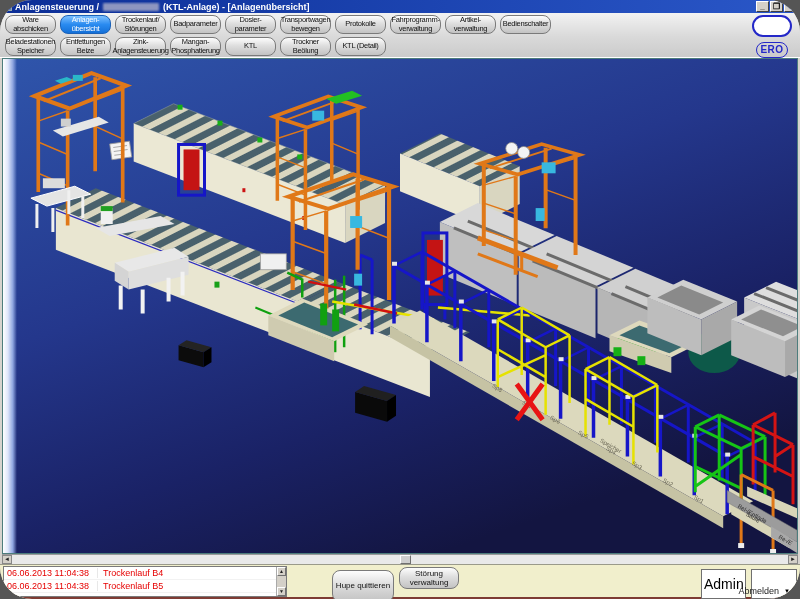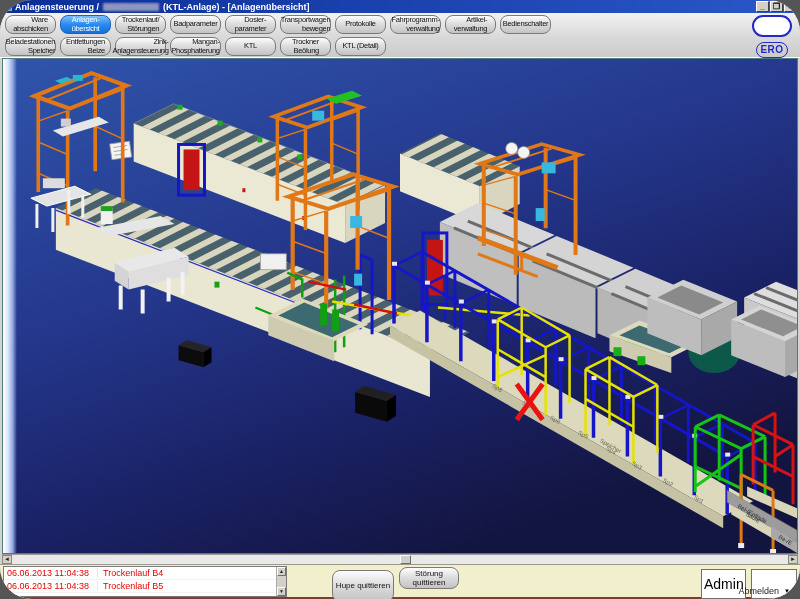--- a/index.html
+++ b/index.html
@@ -19,21 +19,21 @@
     font-size:8px;line-height:8px;text-align:center;color:#000;font-weight:bold;padding:0;}
 
   
   .toolbar{position:absolute;left:0;top:13px;width:800px;height:45px;
     background:linear-gradient(#f2f2f2,#d9d9d9 55%,#cbcbcb);border-bottom:1px solid #fff;box-sizing:border-box;}
   .tabs{position:absolute;left:5px;display:flex;gap:4px;}
   .row1{top:2px;} .row2{top:24px;}
   .tab{width:51px;height:19px;border:1px solid #7a7a7a;border-radius:8px;
     background:linear-gradient(#fdfdfd,#dedede 45%,#c3c3c3);
     font-size:7.5px;line-height:1.12;letter-spacing:-0.3px;color:#111;
-    display:flex;align-items:center;justify-content:center;text-align:right;
+    display:flex;align-items:center;justify-content:center;text-align:center;
     white-space:pre-line;padding:0;box-sizing:border-box;font-family:"Liberation Sans",sans-serif;}
   .tab.active{background:linear-gradient(#7cc0ff,#2a8bf0 50%,#1470d8);color:#fff;border-color:#1b62b8;}
   .logo{position:absolute;right:8px;top:2px;width:40px;height:22px;border:2px solid #2428c8;border-radius:12px;
     background:#fff;display:flex;align-items:center;justify-content:center;box-sizing:border-box;}
   .logo-inner{border:1px solid #2428c8;border-radius:9px;padding:0 3px;font-size:10px;font-weight:bold;
     color:#2428c8;letter-spacing:0.5px;line-height:14px;margin-top:48px;}
 
   
   .viewport{position:absolute;left:2px;top:58px;width:796px;height:496px;
     border:1px solid #4d7d7d;box-sizing:border-box;background:#1a2266;}
@@ -403,21 +403,21 @@
         <span class="msg-time">06.06.2013 11:04:38</span>
         <span class="msg-text">Trockenlauf B5</span>
       </div>
       <div class="list-scroll">
         <button class="ls-btn ls-up">▲</button>
         <button class="ls-btn ls-down">▼</button>
       </div>
     </div>
     <button class="pill btn-hupe">Hupe quittieren</button>
     <button class="pill btn-stoerung">Störung
-quittieren</button>
+verwaltung</button>
     <input class="inp inp-user" value="Admin" style="">
     <input class="inp inp-pass" value="" style="">
     <div class="logout">
       <span>Abmelden</span>
       <span class="caret">▼</span>
     </div>
   </div>
 
 </div>
 

